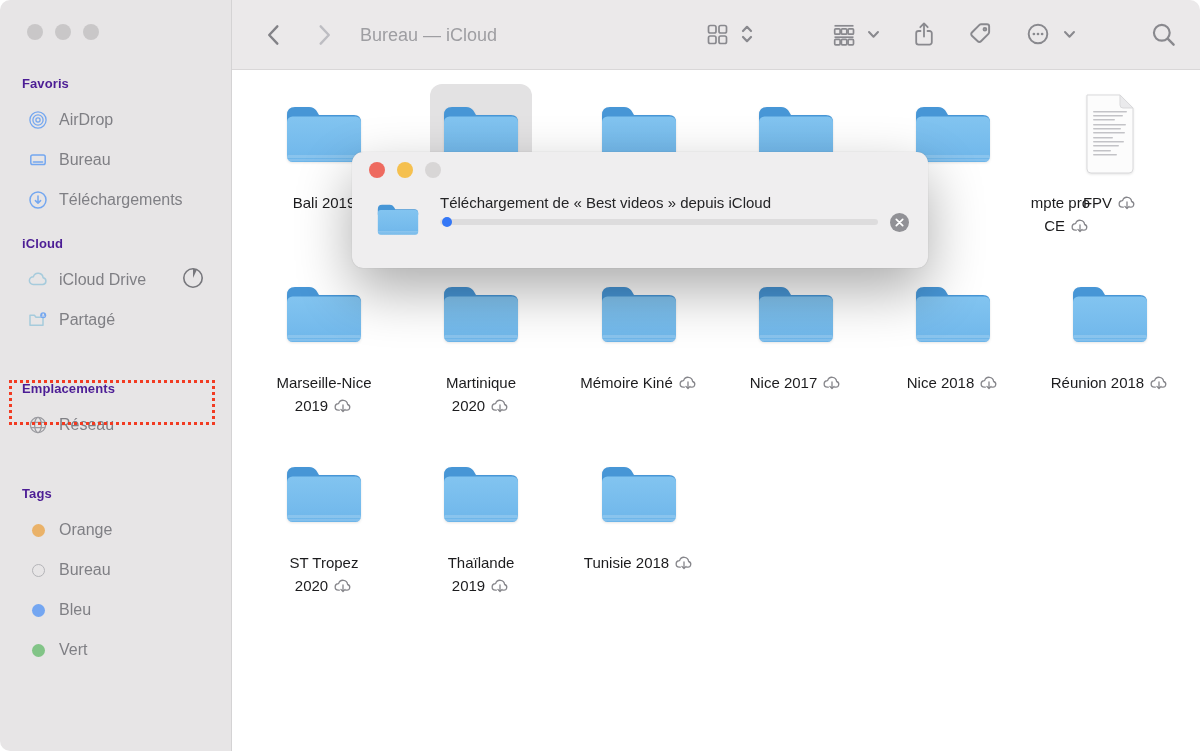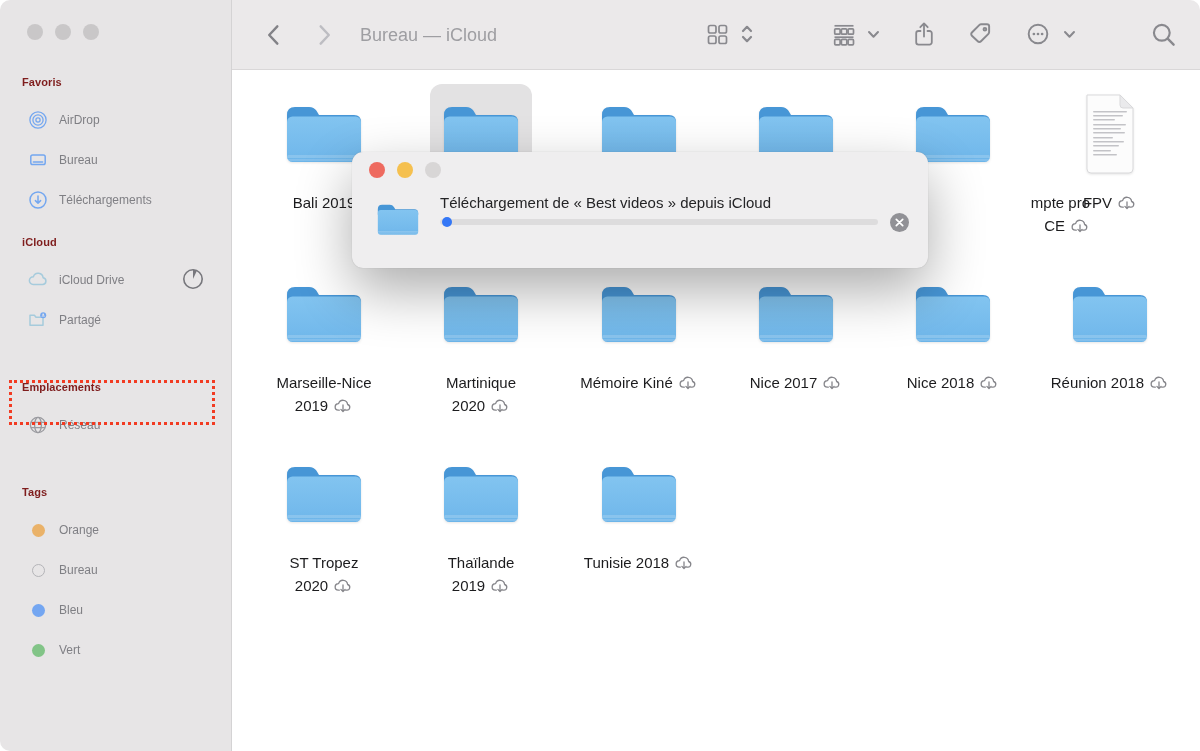--- a/index.html
+++ b/index.html
@@ -7,24 +7,24 @@
   .window{
     position:relative;width:1200px;height:751px;overflow:hidden;
     border-radius:10px;background:#fff;
     font-family:"Liberation Sans",sans-serif;
     -webkit-font-smoothing:antialiased;
   }
   
   .sidebar{position:absolute;left:0;top:0;bottom:0;width:232px;background:#e7e5e6;border-right:1px solid rgba(0,0,0,.08);}
   .traffic{display:flex;gap:12px;padding:24px 0 0 27px;height:64px;}
   .traffic .dot{width:16px;height:16px;border-radius:50%;background:#c9c7c8;}
-  .sb-section-title{margin:41px 0 2px 22px;height:22px;font-size:11px;font-weight:700;color:#7f1d1d;letter-spacing:.1px;}
+  .sb-section-title{margin:41px 0 2px 22px;height:22px;font-size:13px;font-weight:700;color:#4c1d95;letter-spacing:.1px;}
   .sb-section:first-of-type .sb-section-title{margin-top:12px;}
   .sb-section.tight .sb-section-title{margin-top:16px;}
-  .sb-item{display:flex;align-items:center;height:40px;padding-left:27px;color:#7f7f84;font-size:12px;cursor:default;}
+  .sb-item{display:flex;align-items:center;height:40px;padding-left:27px;color:#7f7f84;font-size:16px;cursor:default;}
   .sb-item .ic{width:22px;height:22px;margin-right:10px;flex:0 0 22px;display:flex;align-items:center;justify-content:center;}
   .sb-item .pie{margin-left:auto;margin-right:27px;}
   .tagdot{width:13px;height:13px;border-radius:50%;margin:0 14px 0 5px;}
   .tagdot.outline{background:transparent;border:1.5px solid #b4b4b8;}
   
   .annotation-rect{position:absolute;left:9px;top:380px;width:206px;height:45px;border:3px dotted #f23b22;z-index:70;pointer-events:none;}
   
   .toolbar{position:absolute;left:232px;right:0;top:0;height:70px;background:#ebe9ea;border-bottom:1px solid #d9d7d8;}
   .tb{position:absolute;display:flex;align-items:center;justify-content:center;color:#89898e;}
   .tb svg{display:block;}

